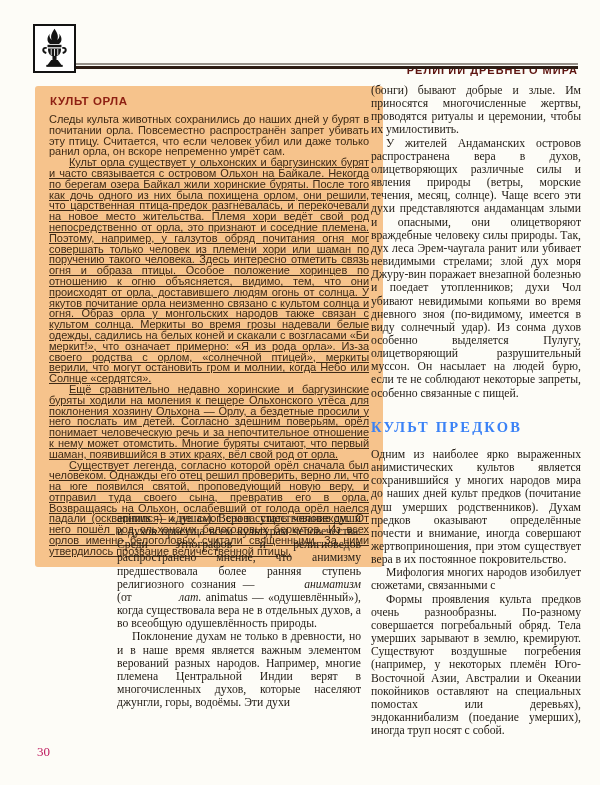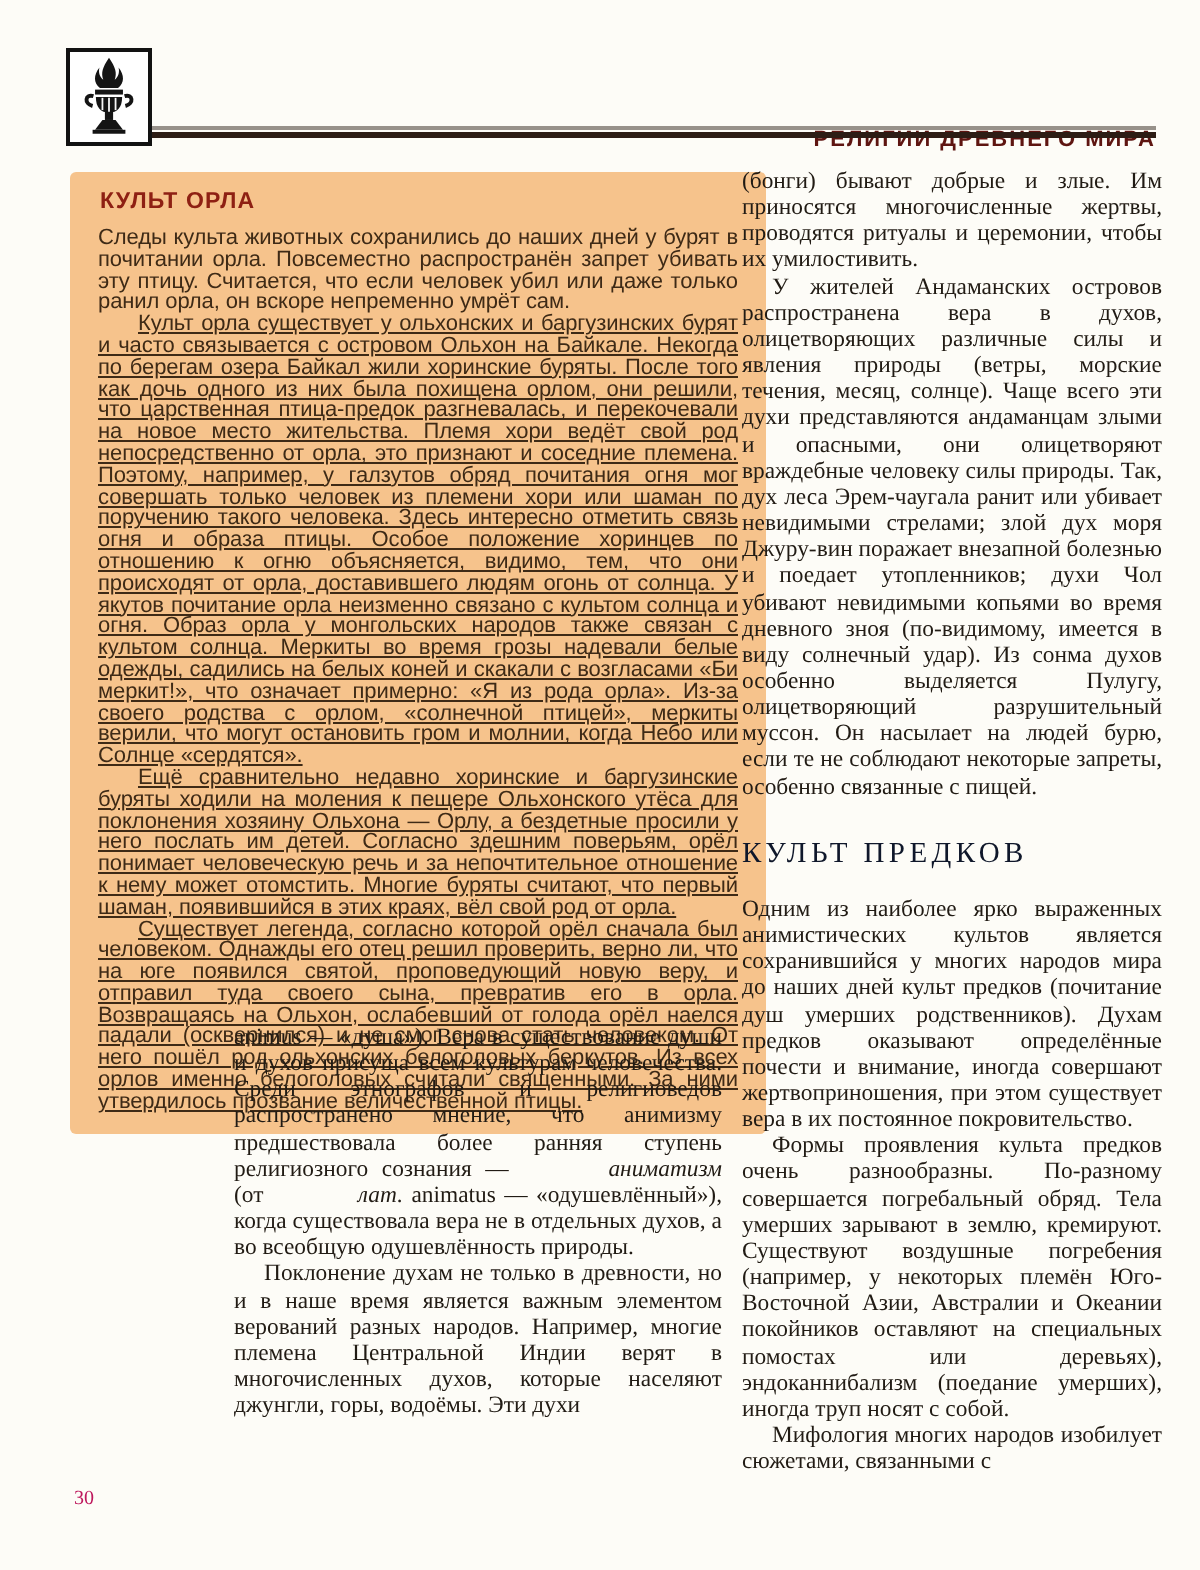--- a/index.html
+++ b/index.html
@@ -43,27 +43,27 @@
     color:#3e2a16; text-align:justify;
   }
   .eagle-box p + p { text-indent:20px;text-decoration:underline; }
   
   .col { position:absolute; font-size:11.7px; line-height:13.15px; text-align:justify; }
   .col-left  { left:117px; top:512px; width:244px; }
   .col-right { left:371px; top:84px;  width:210px; }
   .col p + p { text-indent:15px; }
   .col h2 + p { text-indent:0; }
   .section-heading {
-    font-family:"Liberation Serif", serif; font-size:14.5px; font-weight:normal;
-    letter-spacing:2.2px; color:#0f172a; margin:21px 0 14px; white-space:nowrap;
+    font-family:"Liberation Serif", serif; font-size:14.5px; font-weight:bold;
+    letter-spacing:2.2px; color:#3b82f6; margin:21px 0 14px; white-space:nowrap;
   }
   em { font-style:italic;margin-left:43px; }
   .page-number {
     position:absolute; left:37px; top:744px;
-    font-size:10px; color:#be185d;
+    font-size:13px; color:#be185d;
   }
 </style>
 </head>
 <body>
 
 <div class="page">
 
   <div class="emblem">
     <svg width="33" height="41" viewBox="0 0 40 50" aria-hidden="true">
       <g fill="#141414">
@@ -97,19 +97,19 @@
   <section class="col col-left">
     <p><span>animus — «душа»). Вера в существование души и духов присуща всем культурам человечества. Среди этнографов и религиоведов распространено мнение, что анимизму предшествовала более ранняя ступень религиозного сознания — </span><em>аниматизм</em><span> (от </span><em>лат.</em><span> animatus — «одушевлённый»), когда существовала вера не в отдельных духов, а во всеобщую одушевлённость природы.</span></p>
     <p>Поклонение духам не только в древности, но и в наше время является важным элементом верований разных народов. Например, многие племена Центральной Индии верят в многочисленных духов, которые населяют джунгли, горы, водоёмы. Эти духи</p>
   </section>
 
   <section class="col col-right">
     <p>(бонги) бывают добрые и злые. Им приносятся многочисленные жертвы, проводятся ритуалы и церемонии, чтобы их умилостивить.</p>
     <p>У жителей Андаманских островов распространена вера в духов, олицетворяющих различные силы и явления природы (ветры, морские течения, месяц, солнце). Чаще всего эти духи представляются андаманцам злыми и опасными, они олицетворяют враждебные человеку силы природы. Так, дух леса Эрем-чаугала ранит или убивает невидимыми стрелами; злой дух моря Джуру-вин поражает внезапной болезнью и поедает утопленников; духи Чол убивают невидимыми копьями во время дневного зноя (по-видимому, имеется в виду солнечный удар). Из сонма духов особенно выделяется Пулугу, олицетворяющий разрушительный муссон. Он насылает на людей бурю, если те не соблюдают некоторые запреты, особенно связанные с пищей.</p>
     <h2 class="section-heading">КУЛЬТ ПРЕДКОВ</h2>
     <p>Одним из наиболее ярко выраженных анимистических культов является сохранившийся у многих народов мира до наших дней культ предков (почитание душ умерших родственников). Духам предков оказывают определённые почести и внимание, иногда совершают жертвоприношения, при этом существует вера в их постоянное покровительство.</p>
+    <p>Мифология многих народов изобилует сюжетами, связанными с</p>
     <p>Формы проявления культа предков очень разнообразны. По-разному совершается погребальный обряд. Тела умерших зарывают в землю, кремируют. Существуют воздушные погребения (например, у некоторых племён Юго-Восточной Азии, Австралии и Океании покойников оставляют на специальных помостах или деревьях), эндоканнибализм (поедание умерших), иногда труп носят с собой.</p>
-    <p>Мифология многих народов изобилует сюжетами, связанными с</p>
   </section>
 
   <div class="page-number">30</div>
 
 </div>
 
 </body></html>

